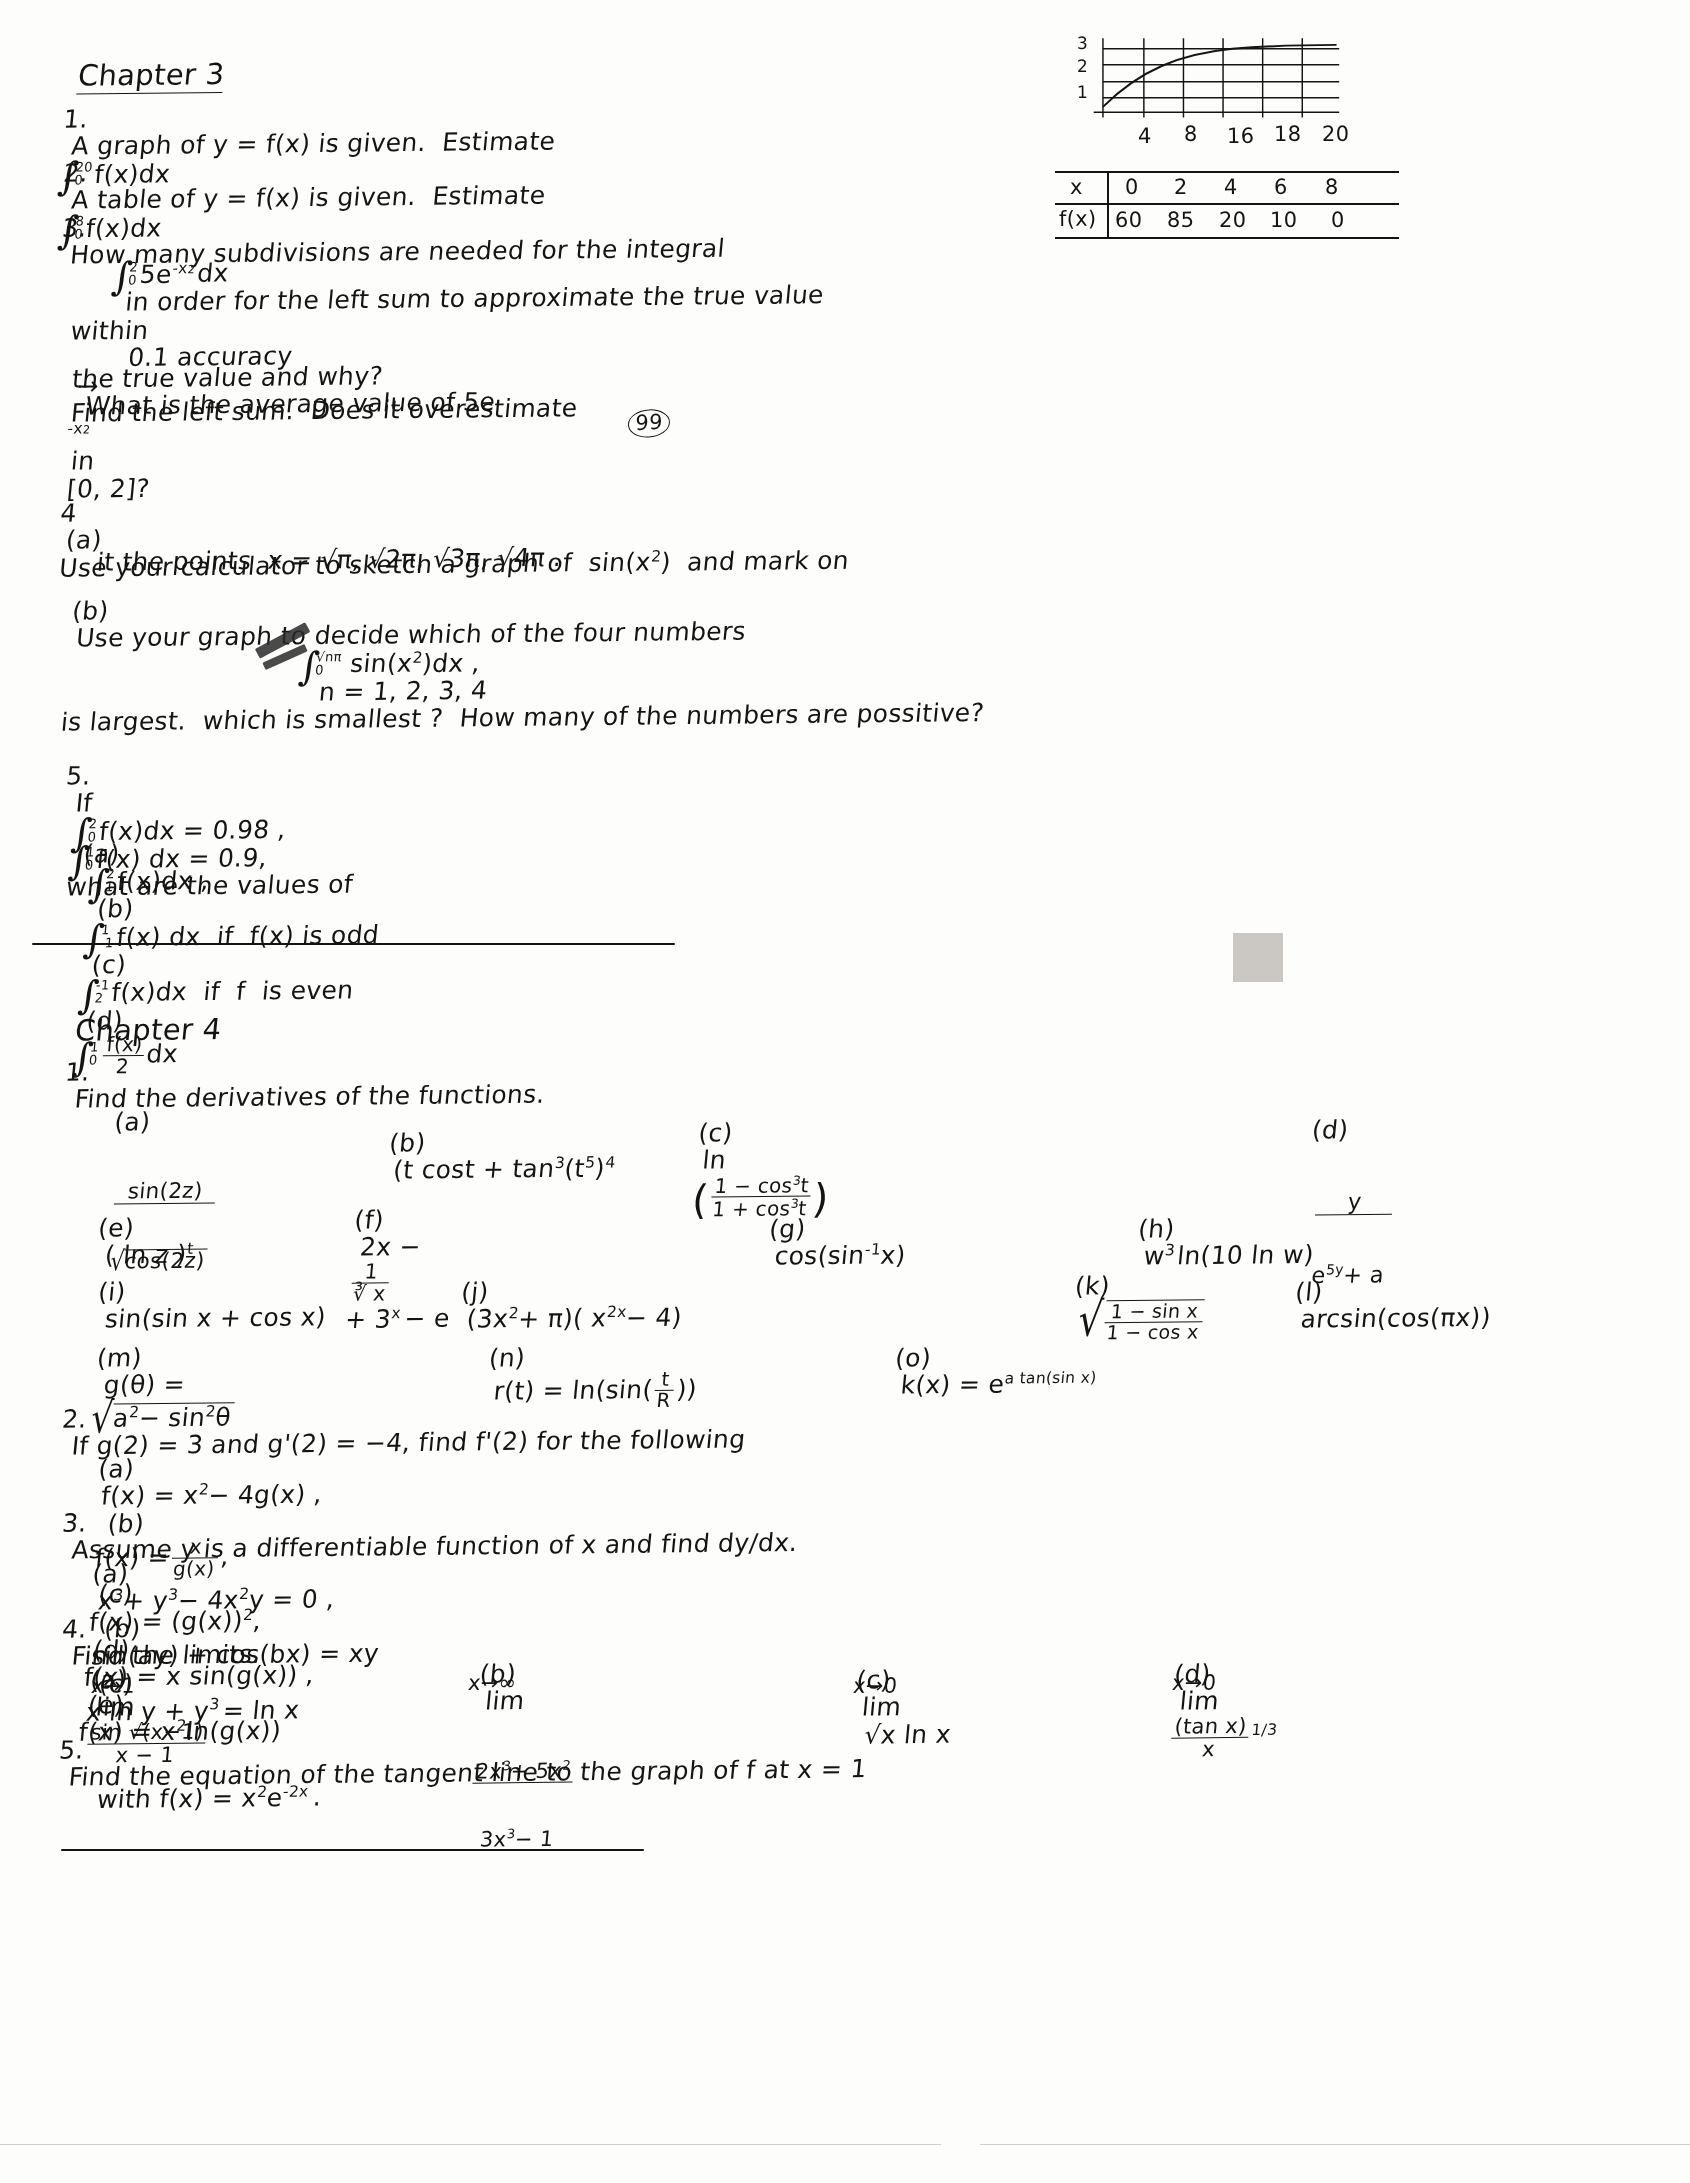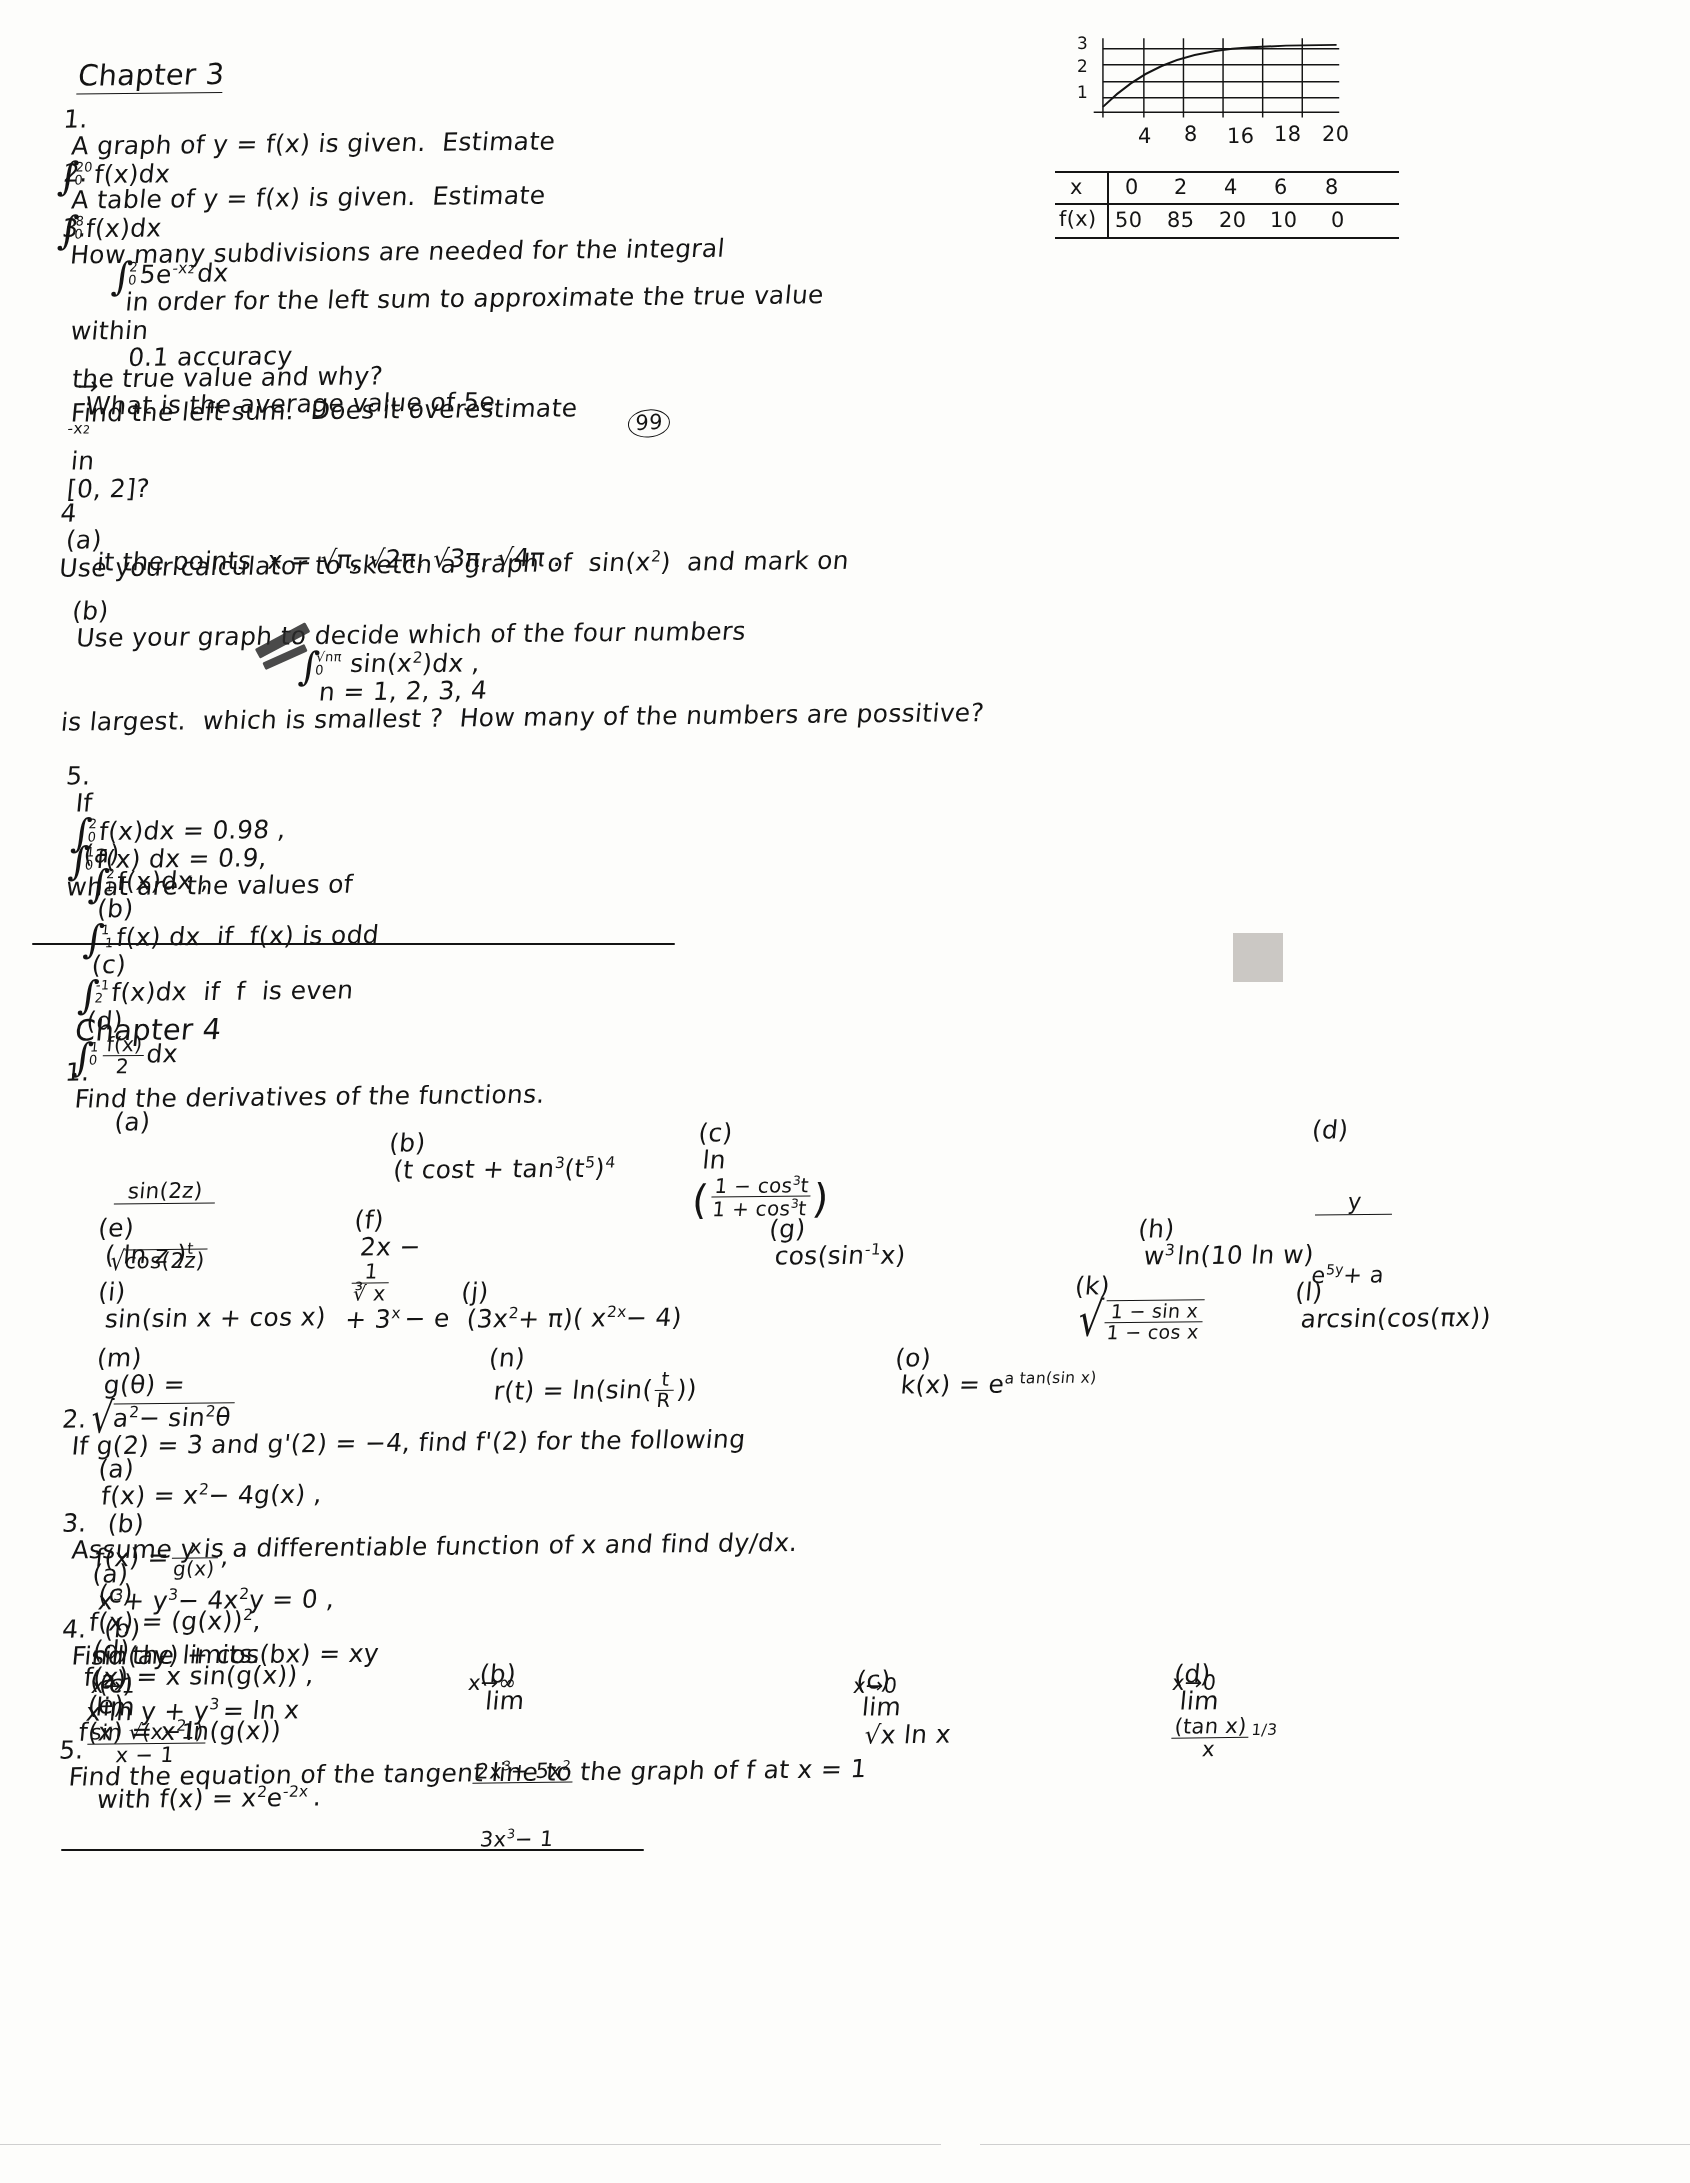--- a/index.html
+++ b/index.html
@@ -242,21 +242,21 @@
   </div>
   <div class="hw s noskew" style="left:1070px; top:176px;"><span>x</span></div>
   <div class="hw s noskew" style="left:1059px; top:208px;"><span>f(x)</span></div>
 
   <div class="hw s noskew" style="left:1125px; top:176px;"><span>0</span></div>
   <div class="hw s noskew" style="left:1174px; top:176px;"><span>2</span></div>
   <div class="hw s noskew" style="left:1224px; top:176px;"><span>4</span></div>
   <div class="hw s noskew" style="left:1274px; top:176px;"><span>6</span></div>
   <div class="hw s noskew" style="left:1325px; top:176px;"><span>8</span></div>
 
-  <div class="hw s noskew" style="left:1115px; top:209px;"><span>50</span></div>
+  <div class="hw s noskew" style="left:1115px; top:209px;"><span>60</span></div>
   <div class="hw s noskew" style="left:1167px; top:209px;"><span>85</span></div>
   <div class="hw s noskew" style="left:1219px; top:209px;"><span>20</span></div>
   <div class="hw s noskew" style="left:1270px; top:209px;"><span>10</span></div>
   <div class="hw s noskew" style="left:1331px; top:209px;"><span>0</span></div>
 
   <div class="hrule" style="left:32px; top:943px; width:643px;"></div>
 
   <div class="smudge" style="left:1233px; top:933px; width:50px; height:49px;"></div>
 
   <div class="hw lg" style="left:37px; top:984px;">

